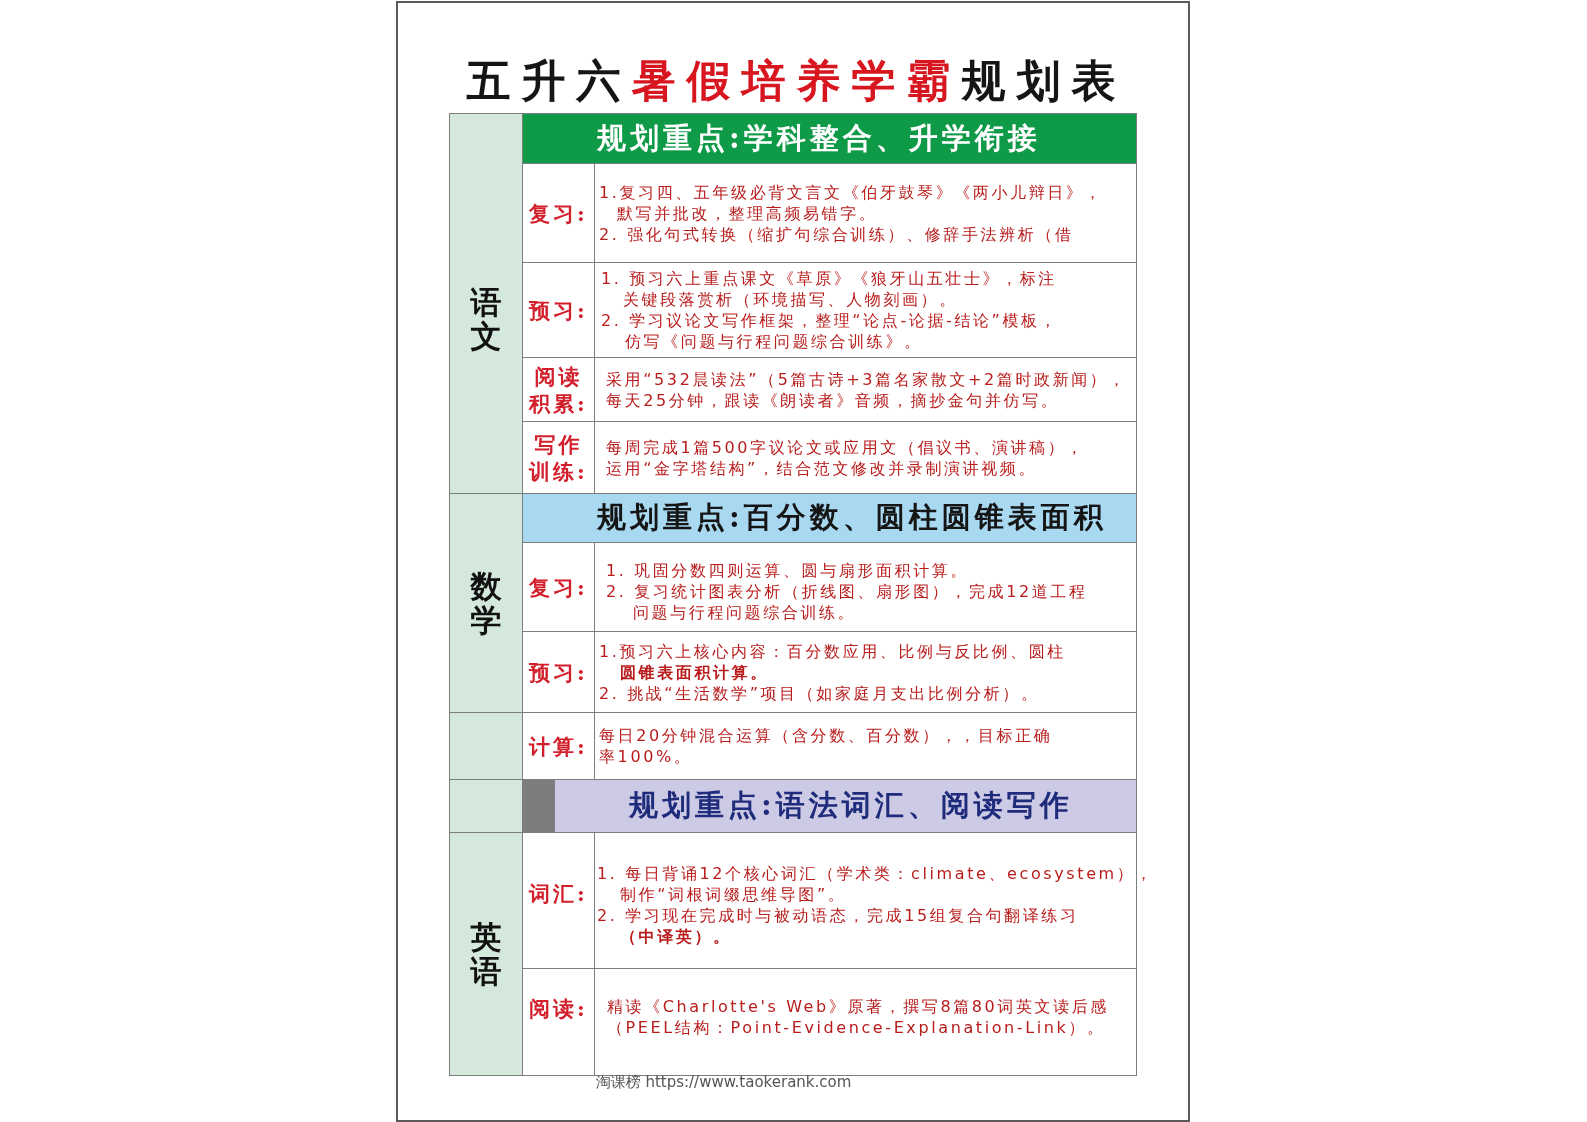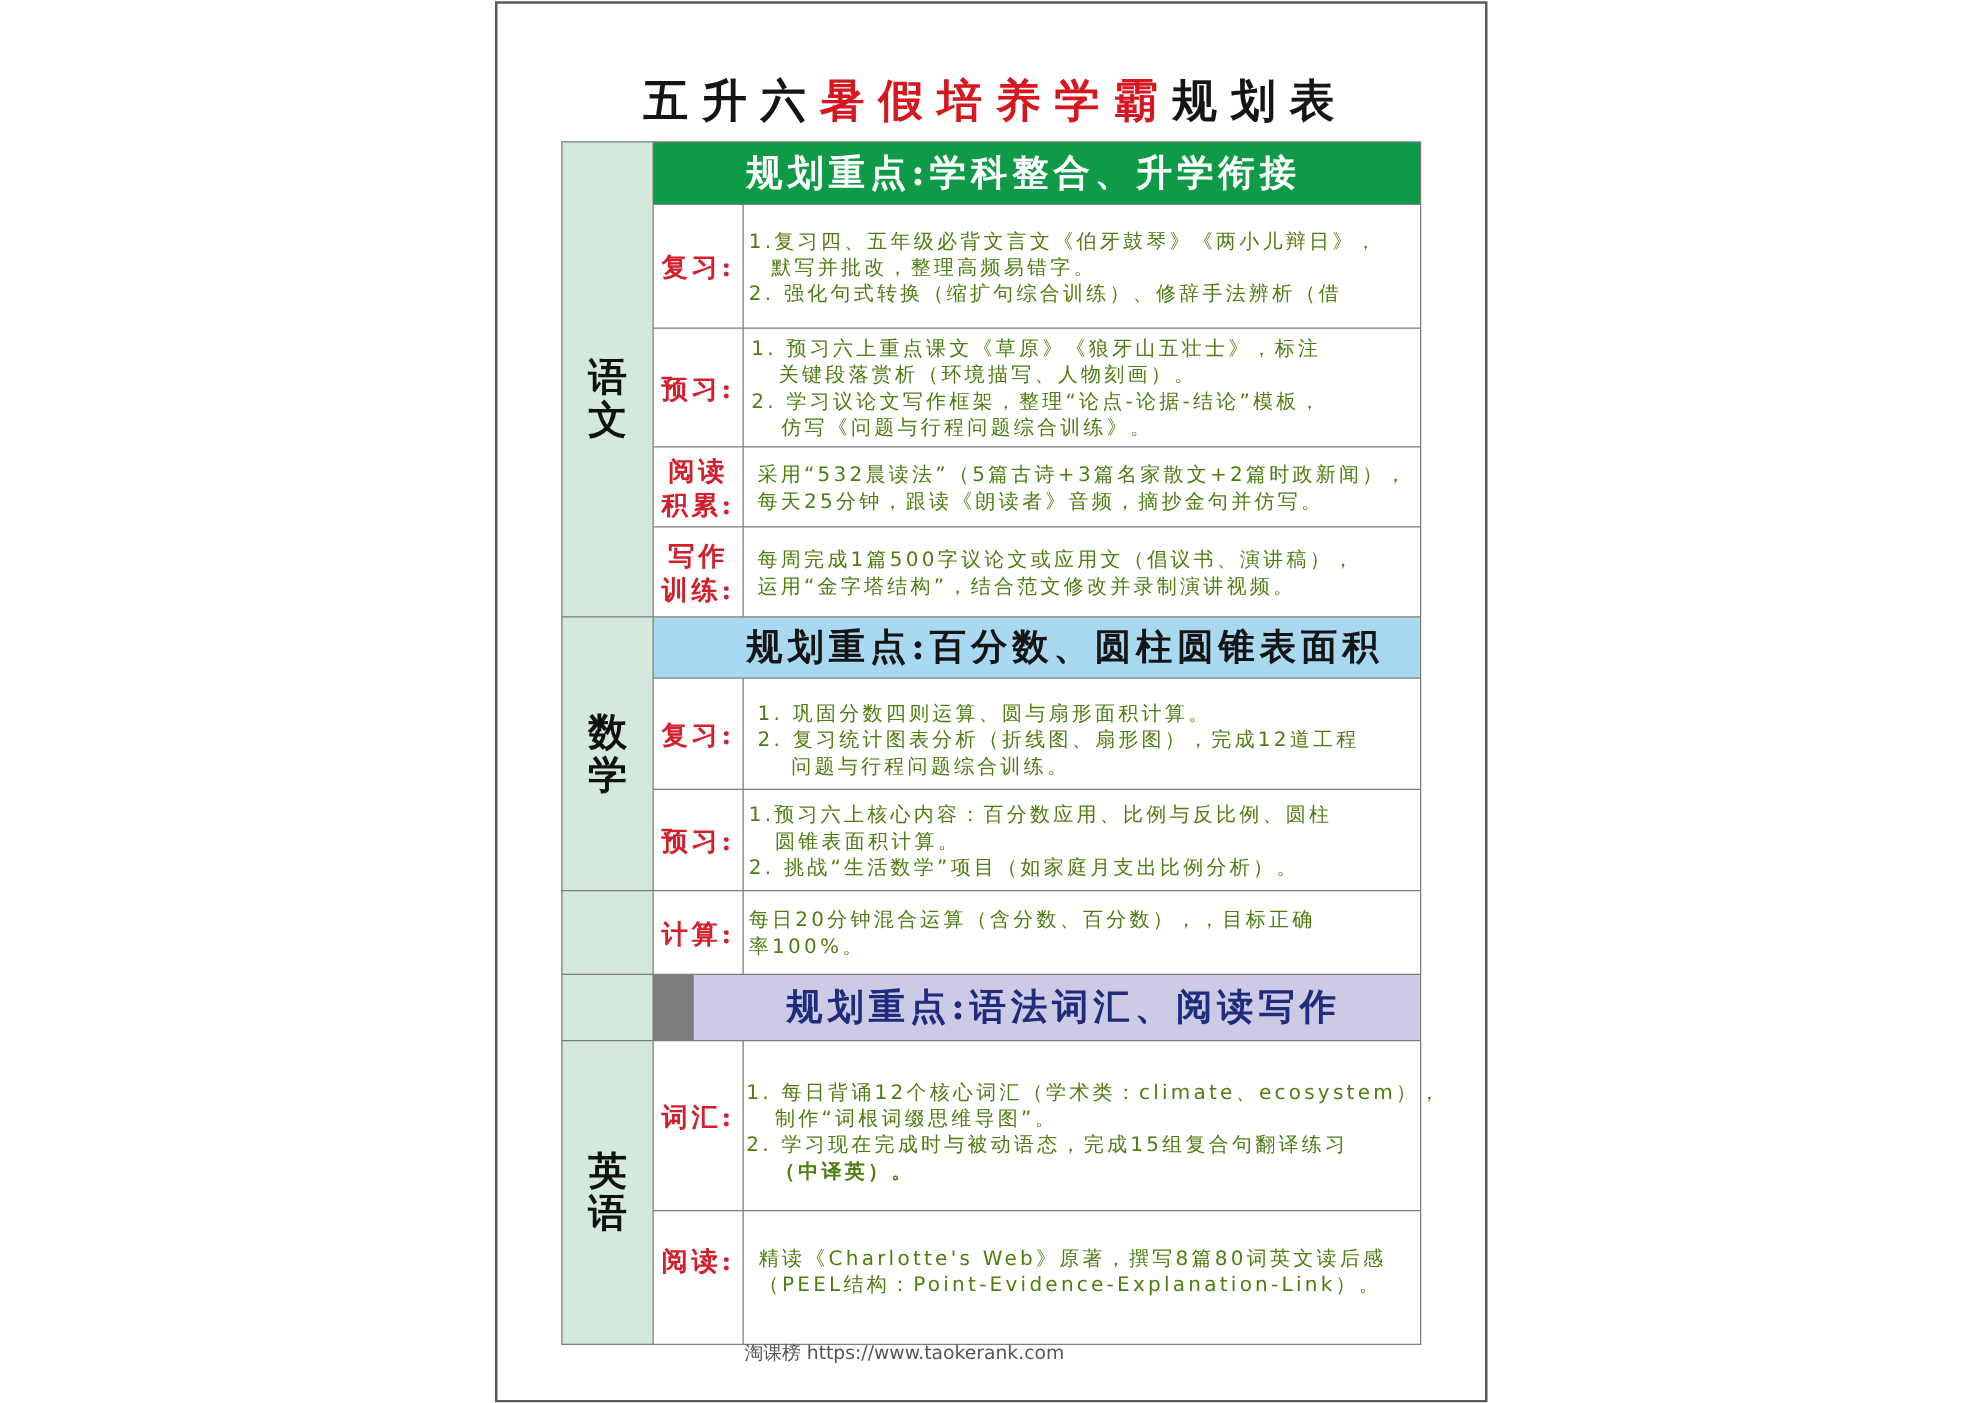--- a/index.html
+++ b/index.html
@@ -39,21 +39,21 @@
       box-sizing: border-box;
     }
     .doc-title {
       position: absolute;
       left: 397px;
       top: 52px;
       width: 799px;
       text-align: center;
       font-family: "DejaVu Serif", "Liberation Serif", serif;
       font-weight: bold;
-      font-size: 36px;
+      font-size: 44px;
       line-height: 58px;
       letter-spacing: 11px;
       color: #151515;
       white-space: nowrap;
     }
     .doc-title .hl { color: var(--title_highlight); }
 
     .plan-table {
       position: absolute;
       left: 449px;
@@ -109,21 +109,21 @@
       white-space: nowrap;
     }
     .content {
       background: #ffffff;
       display: flex;
       flex-direction: column;
       justify-content: center;
       font-size: 16px;
       letter-spacing: 2.6px;
       line-height: 21px;
-      color: #4d7c0f;
+      color: #b91c1c;
       white-space: nowrap;
       overflow: visible;
     }
     .ln { display: block; }
 
     .watermark {
       position: absolute;
       left: 397px;
       top: 1072px;
       width: 653px;
@@ -199,21 +199,21 @@
     <span class="ln">1. 巩固分数四则运算、圆与扇形面积计算。</span>
     <span class="ln">2. 复习统计图表分析（折线图、扇形图），完成12道工程</span>
     <span class="ln" style="padding-left:27px;">问题与行程问题综合训练。</span>
   </div>
 
   <div class="label" style="grid-column:2;grid-row:8;">
     <span>预习:</span>
   </div>
   <div class="content" style="grid-column:3;grid-row:8;padding-left:4px;">
     <span class="ln">1.预习六上核心内容：百分数应用、比例与反比例、圆柱</span>
-    <span class="ln" style="padding-left:21px;">圆锥表面积计算。</span>
+    <span class="ln" style="padding-left:21px;font-weight:bold;">圆锥表面积计算。</span>
     <span class="ln">2. 挑战“生活数学”项目（如家庭月支出比例分析）。</span>
   </div>
 
   <div class="subj" style="grid-column:1;grid-row:9;"></div>
   <div class="label" style="grid-column:2;grid-row:9;">
     <span>计算:</span>
   </div>
   <div class="content" style="grid-column:3;grid-row:9;padding-left:4px;">
     <span class="ln">每日20分钟混合运算（含分数、百分数），，目标正确</span>
     <span class="ln">率100%。</span>

